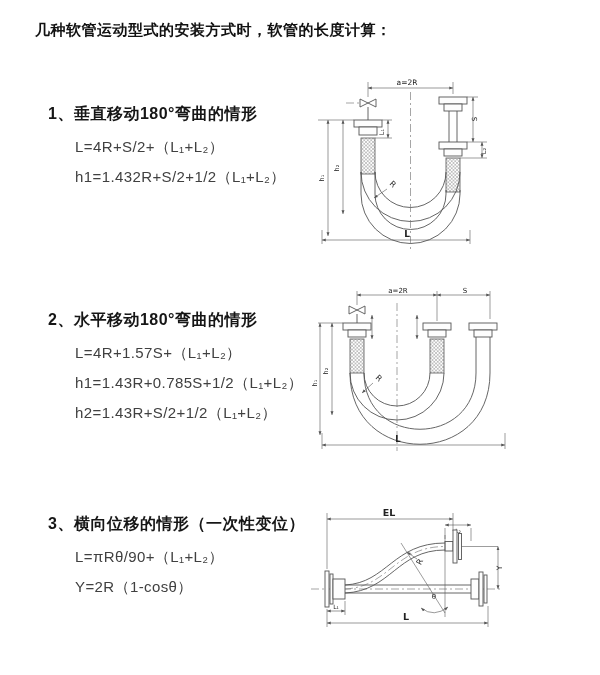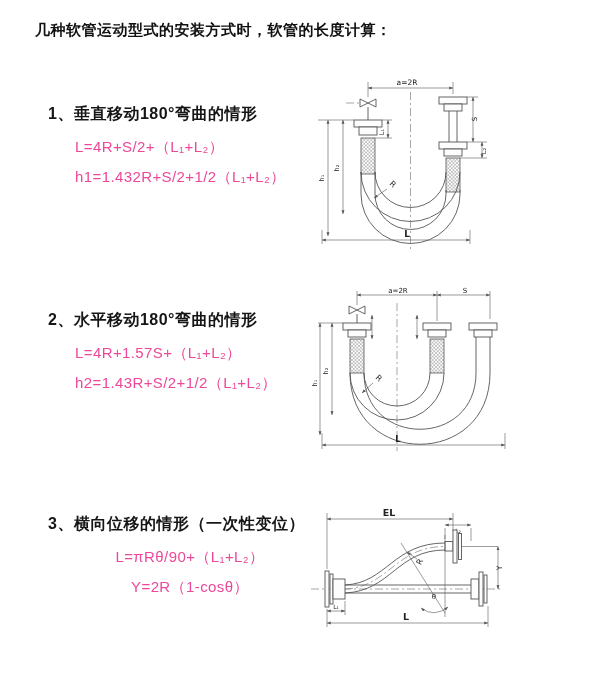--- a/index.html
+++ b/index.html
@@ -9,27 +9,27 @@
     font-family:"Liberation Sans",sans-serif;
     color:#1c1c1c;
   }
   .page-title{
     position:absolute;left:35px;top:21px;
     font-size:15px;font-weight:700;letter-spacing:.5px;color:#111;
   }
   .section{position:absolute;left:48px;}
   .sec1{top:104px;}
   .sec2{top:310px;}
-  .sec3{top:514px;text-align:center;}
+  .sec3{top:514px;}
   .sec-heading{
     font-size:16px;font-weight:600;color:#161616;letter-spacing:.5px;margin:0 0 0 0;
   }
   .formula{
     margin:0;padding-left:27px;
-    font-size:15px;color:#ec4899;letter-spacing:.4px;
+    font-size:15px;color:#404040;letter-spacing:.4px;
     height:30px;line-height:30px;white-space:nowrap;
   }
   .formula.first{margin-top:7px;}
   .diagram{position:absolute;}
   .d1{left:310px;top:72px;}
   .d2{left:310px;top:283px;}
   .d3{left:305px;top:505px;}
   svg{display:block;}
   svg text{font-family:"DejaVu Sans",sans-serif;fill:#222;}
   .ln{stroke:#555;stroke-width:0.9;fill:none;}
@@ -46,20 +46,21 @@
 
 <div class="section sec1">
   <p class="sec-heading">1、垂直移动180°弯曲的情形</p>
   <p class="formula first">L=4R+S/2+（L₁+L₂）</p>
   <p class="formula">h1=1.432R+S/2+1/2（L₁+L₂）</p>
 </div>
 
 <div class="section sec2">
   <p class="sec-heading">2、水平移动180°弯曲的情形</p>
   <p class="formula first">L=4R+1.57S+（L₁+L₂）</p>
+  <p class="formula">h1=1.43R+0.785S+1/2（L₁+L₂）</p>
   <p class="formula">h2=1.43R+S/2+1/2（L₁+L₂）</p>
 </div>
 
 <div class="section sec3">
   <p class="sec-heading">3、横向位移的情形（一次性变位）</p>
   <p class="formula first">L=πRθ/90+（L₁+L₂）</p>
   <p class="formula">Y=2R（1-cosθ）</p>
 </div>
 
 <svg class="diagram d1" width="200" height="185" viewBox="0 0 200 185">

